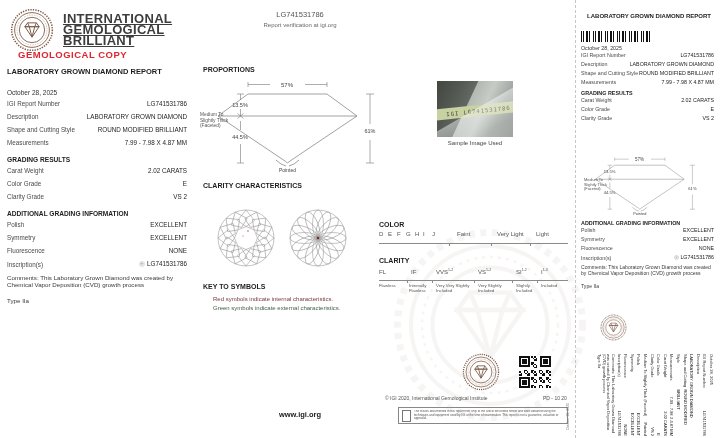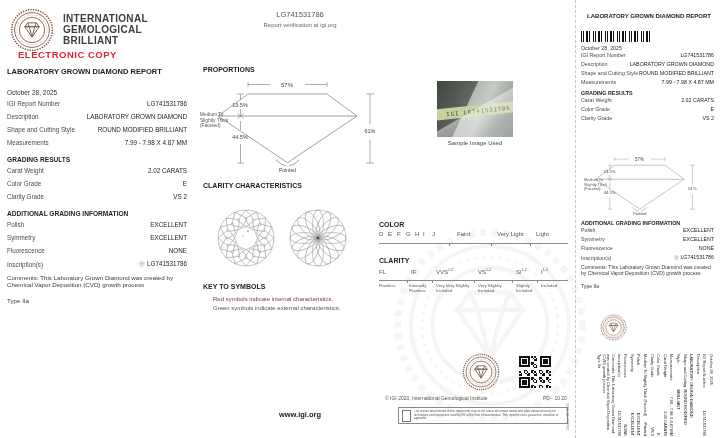--- a/index.html
+++ b/index.html
@@ -51,26 +51,26 @@
     <svg width="200" height="200" viewBox="0 0 40 40">
         <use href="#seal"></use>
       </svg>
   </div>
 
   <div class="abs" style="left:10px;top:8px;width:44px;height:44px;">
     <svg class="seal" width="44" height="44" viewBox="0 0 40 40">
         <use href="#seal"></use>
       </svg>
   </div>
-  <div class="abs" style="left:63px;top:13px;font-size:10px;line-height:11px;font-weight:bold;color:#3d3d3d;letter-spacing:.3px;">
+  <div class="abs" style="left:63px;top:13px;font-size:13px;line-height:11px;font-weight:bold;color:#3d3d3d;letter-spacing:.3px;text-decoration:underline;">
     <div>INTERNATIONAL</div>
     <div>GEMOLOGICAL</div>
     <div>BRILLIANT</div>
   </div>
-  <div class="abs" style="left:18px;top:49px;font-size:9.5px;font-weight:bold;letter-spacing:.5px;color:#e02430;">ELECTRONIC COPY</div>
+  <div class="abs" style="left:18px;top:49px;font-size:9.5px;font-weight:bold;letter-spacing:.5px;color:#e02430;">GEMOLOGICAL COPY</div>
 
   <div class="abs hdr" style="left:7px;top:67px;font-size:7.5px;">LABORATORY GROWN DIAMOND REPORT</div>
 
   <div class="abs" style="left:7px;top:89px;font-size:6.5px;color:#333;">October 28, 2025</div>
 
   <div class="abs" style="left:7px;top:100px;width:180px;font-size:6.3px;">
     <div class="row" style="height:13px;">
         <span class="lab">IGI Report Number</span>
         <span class="val">LG741531786</span>
       </div>

